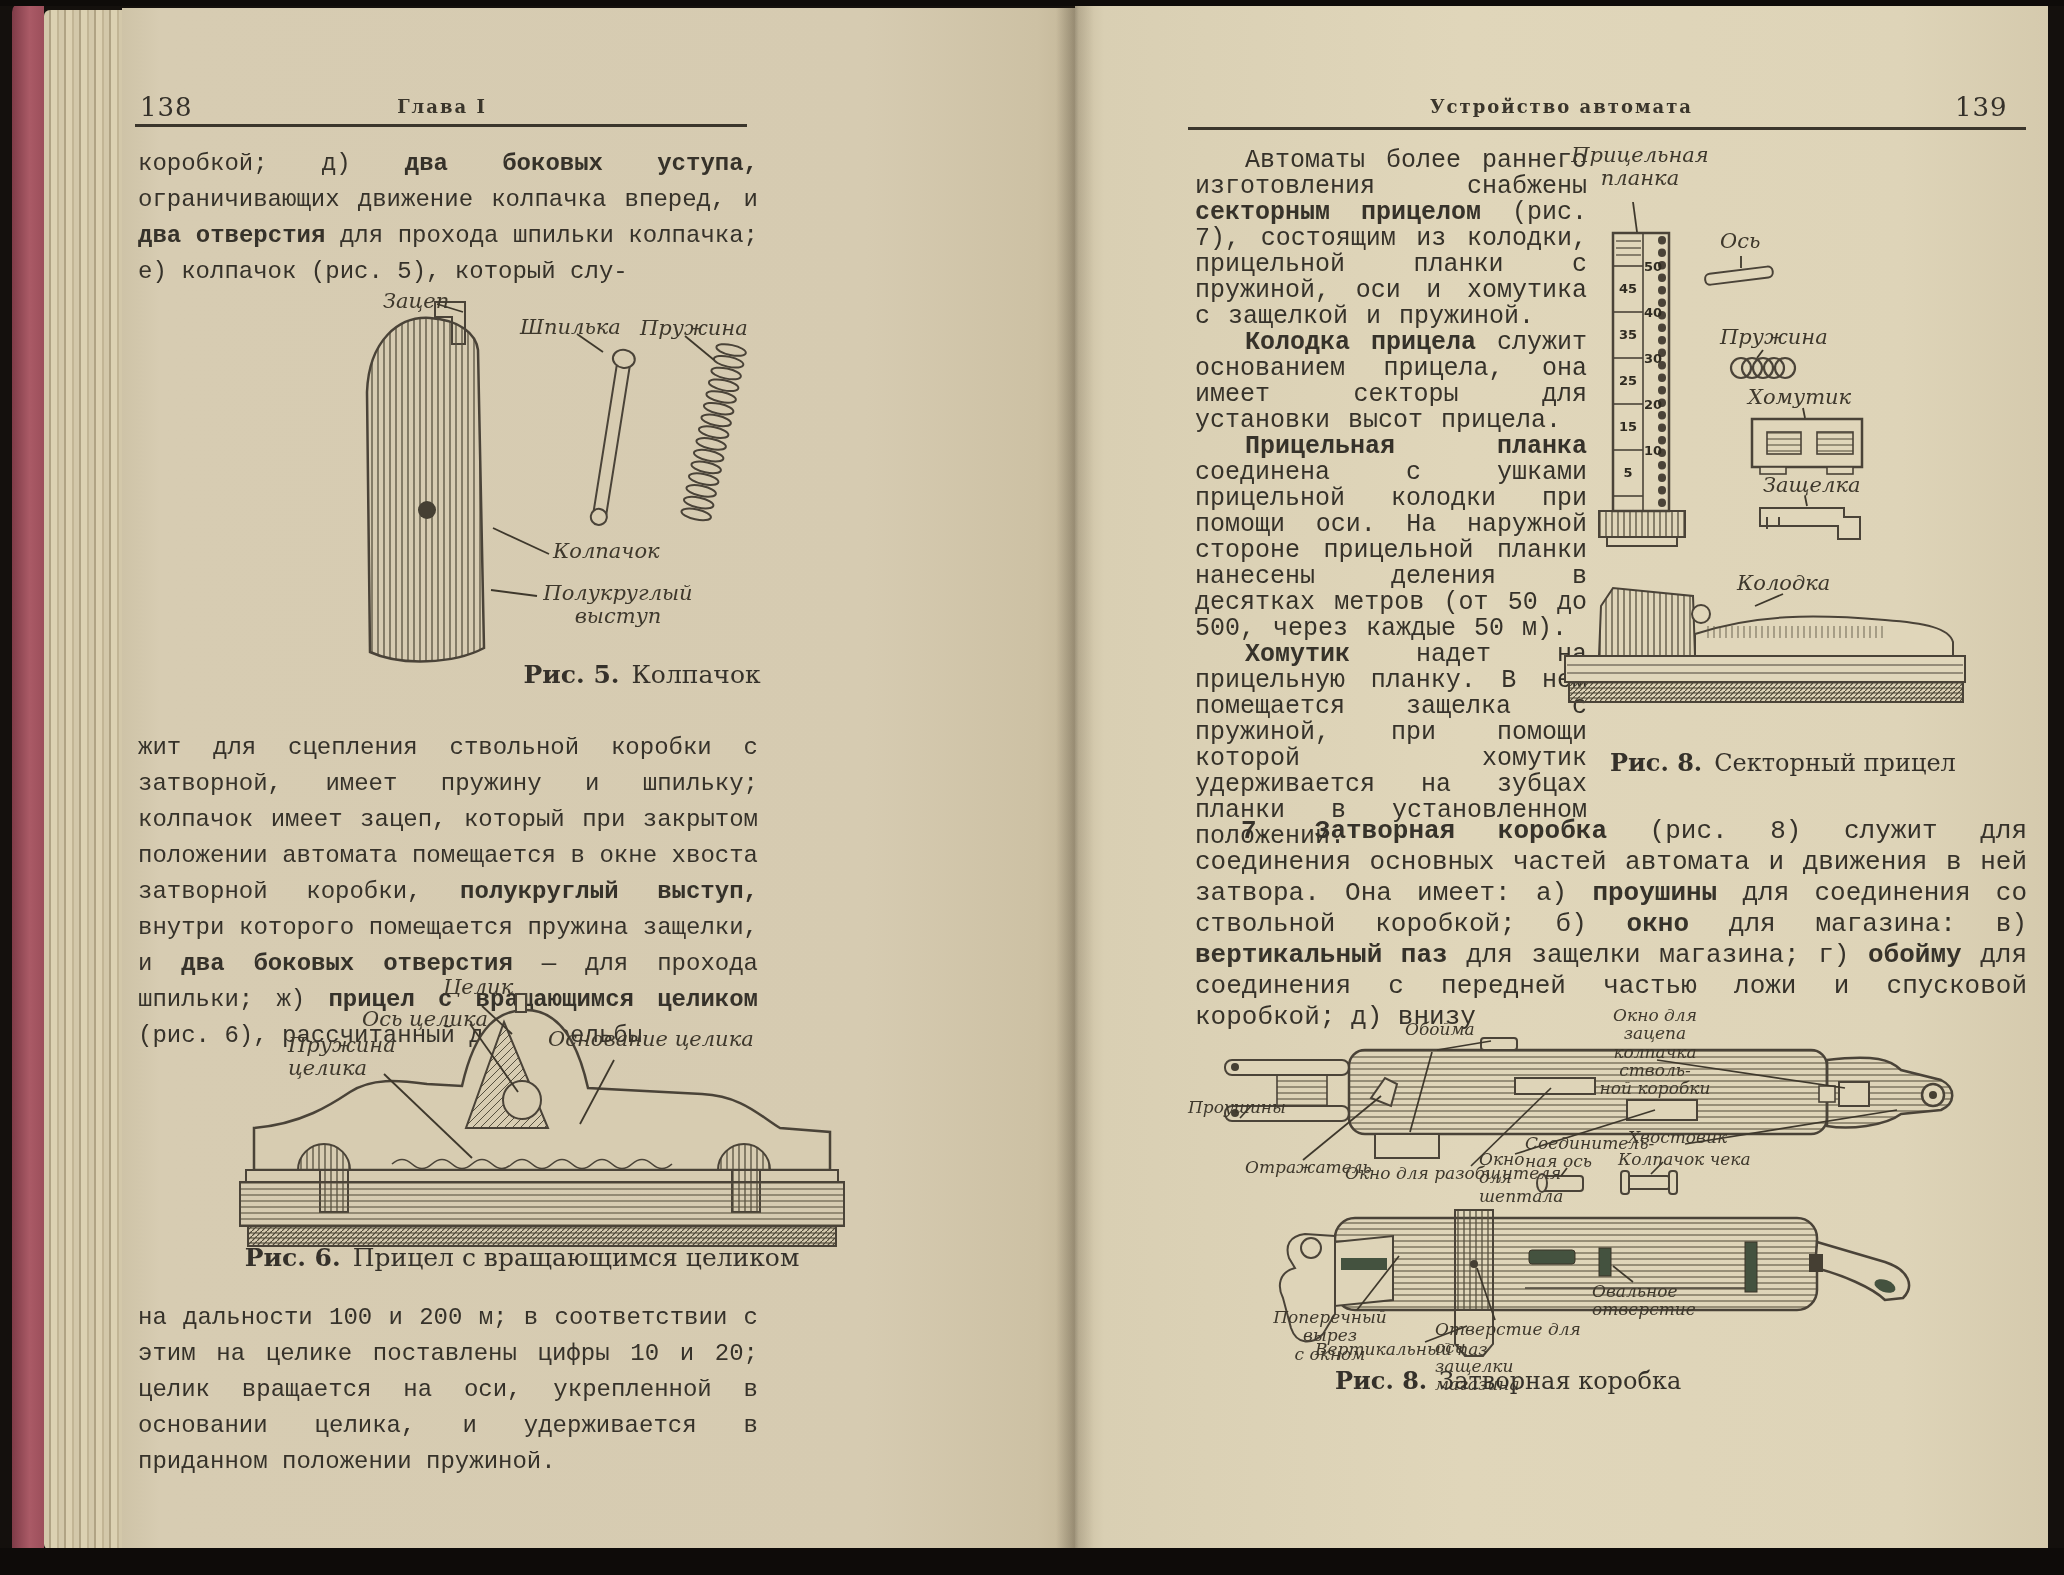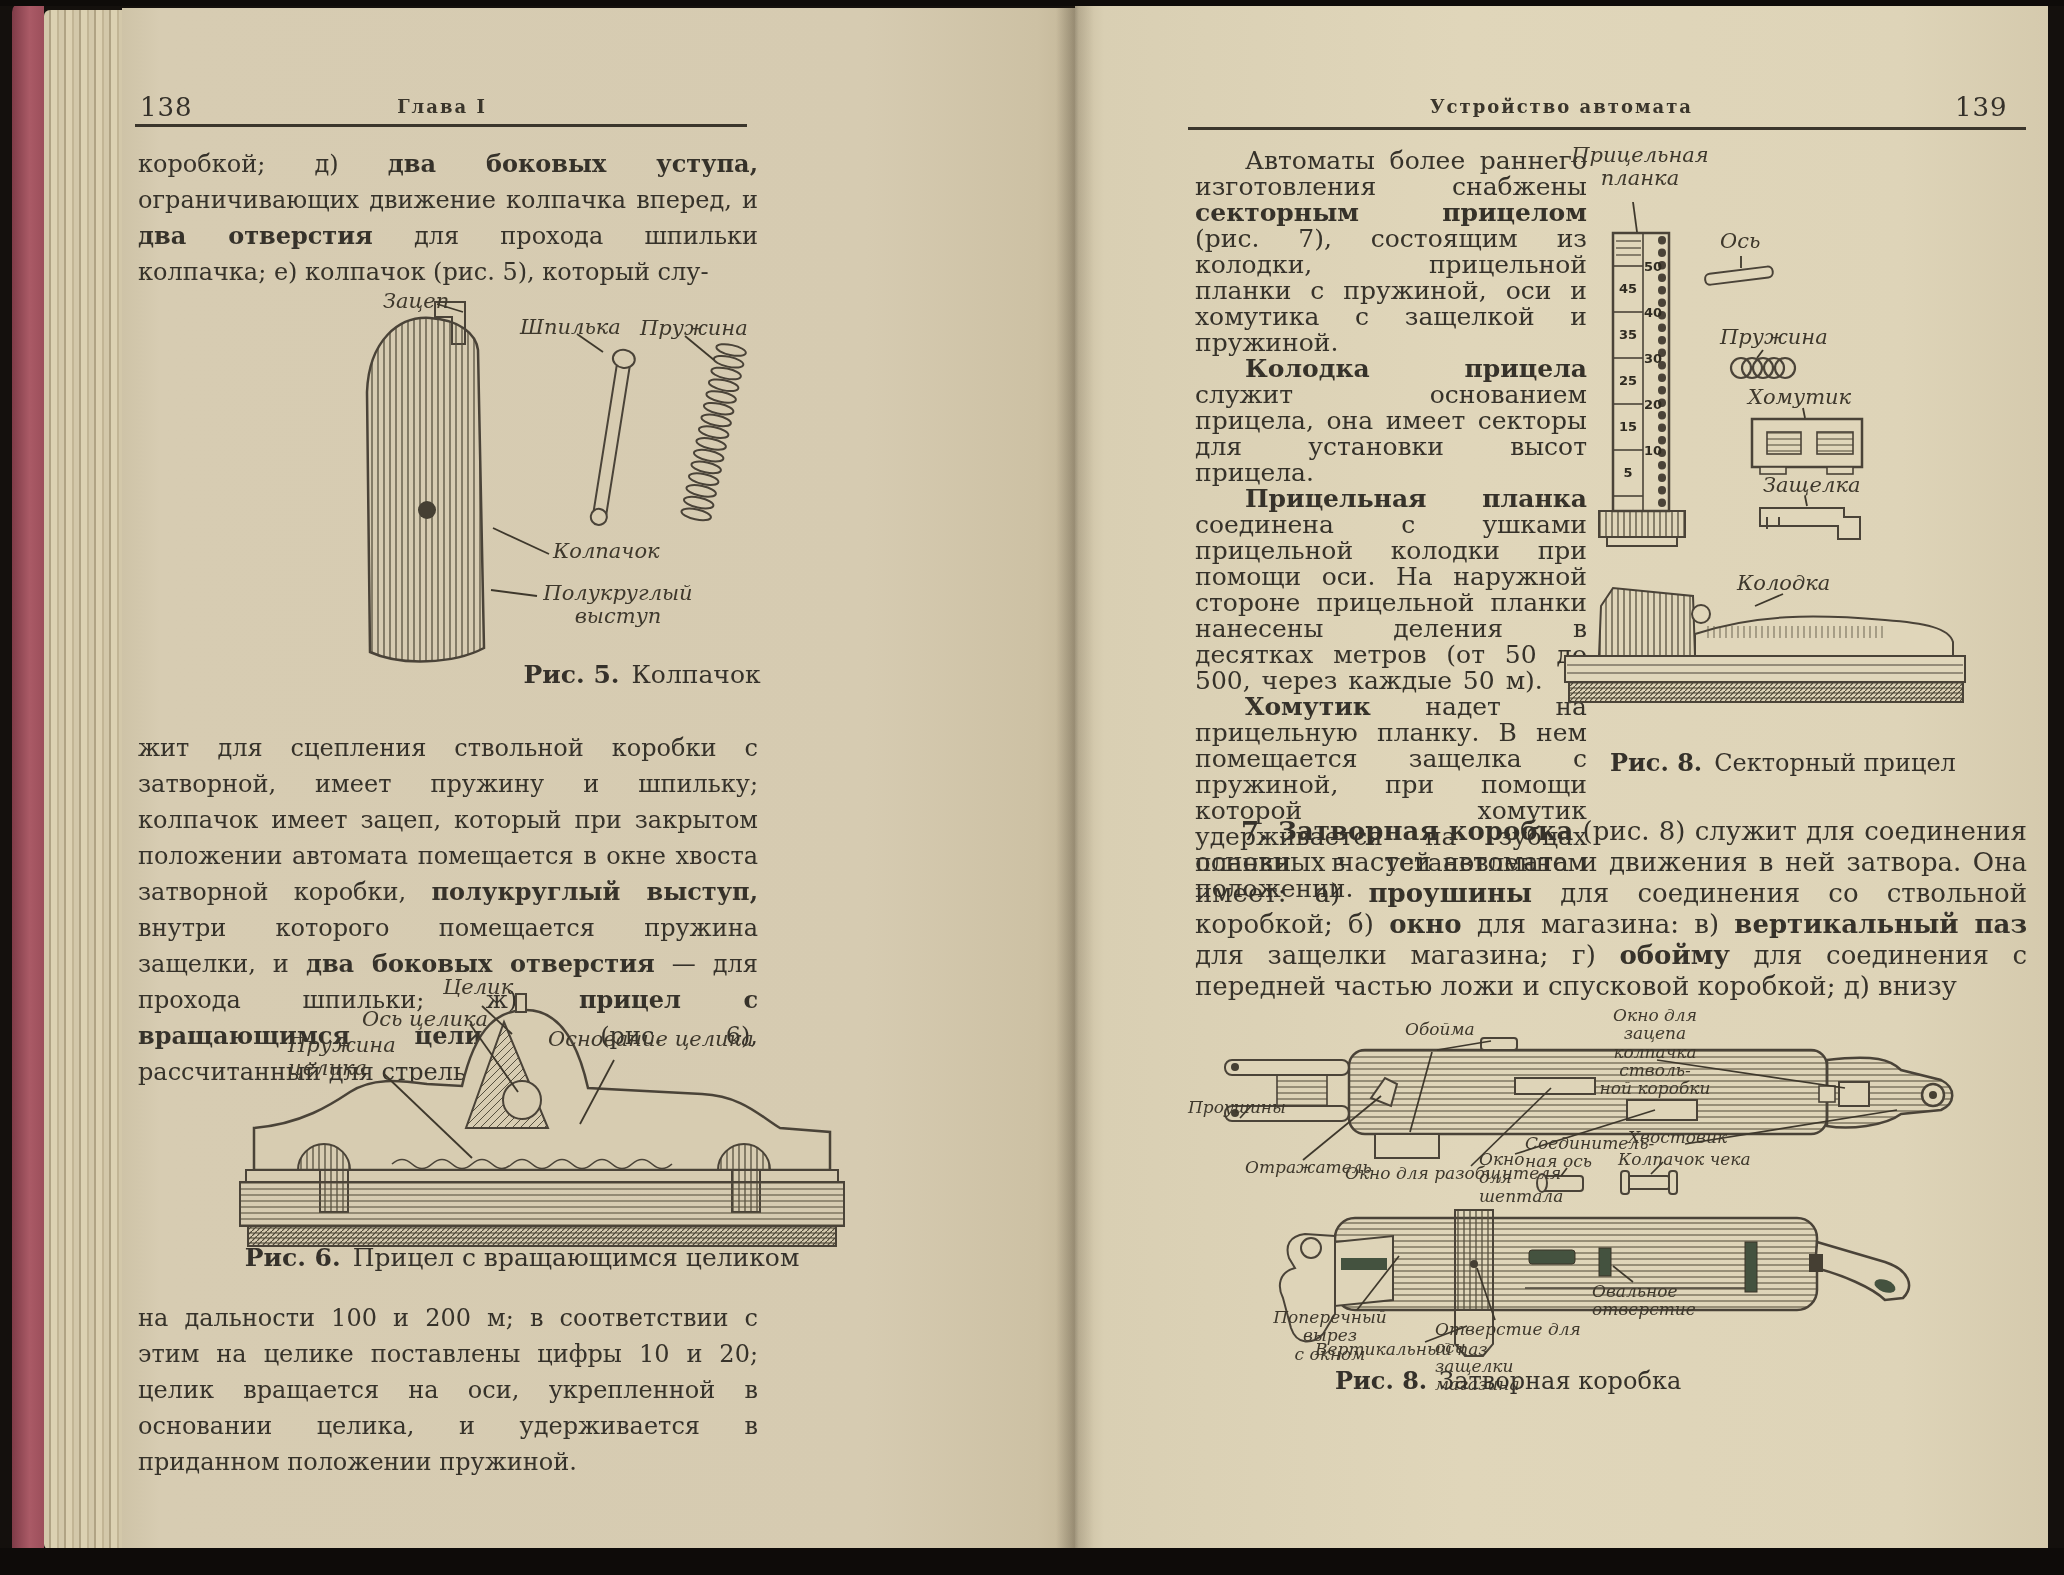--- a/index.html
+++ b/index.html
@@ -14,21 +14,21 @@
   .page-left{left:122px;top:8px;width:953px;height:1540px;
          background:linear-gradient(90deg,#cec3a7 0,#d7ccb2 4%,#d6cbb1 78%,#cdc1a4 96%,#c3b698 100%);}
   .page-right{left:1075px;top:6px;width:973px;height:1542px;
          background:linear-gradient(90deg,#c8bc9f 0,#d9cfb3 3%,#e0d6ba 40%,#ded4b8 85%,#d5caad 100%);}
   .gutter{left:1056px;top:6px;width:38px;height:1542px;
          background:linear-gradient(90deg,rgba(40,32,20,0) 0,rgba(40,32,20,.28) 48%,rgba(40,32,20,.12) 60%,rgba(40,32,20,0) 100%);}
   .bottom-edge{left:0;top:1548px;width:2064px;height:27px;background:#0e0b09;}
   .top-edge{left:0;top:0;width:2064px;height:6px;background:#0e0b09;}
 
   
-  .body-text{ text-align:justify;color:#36322a;}
+  .body-text{ text-align:justify;color:#36322a;font-family:Liberation Mono, monospace;}
   .lp-text{font-size:24px;line-height:36px;width:620px;}
   .rp-col{font-size:25px;line-height:26px;width:392px;word-spacing:3px;}
   .rp-col p{margin:0;text-indent:50px;}
   .rp-wide{font-size:26px;line-height:31px;width:832px;text-indent:46px;}
   .b{font-weight:bold;}
   .pgnum{font-size:26px;letter-spacing:1px;}
   .runhead{font-size:18px;font-weight:bold;letter-spacing:2px;color:#3a352b;}
   .rule{height:3px;background:#3b362c;}
   .fig-label{font-style:italic;color:#3e382c;font-size:21px;line-height:1.08;white-space:nowrap;}
   .fig-label.small{font-size:17px;}

